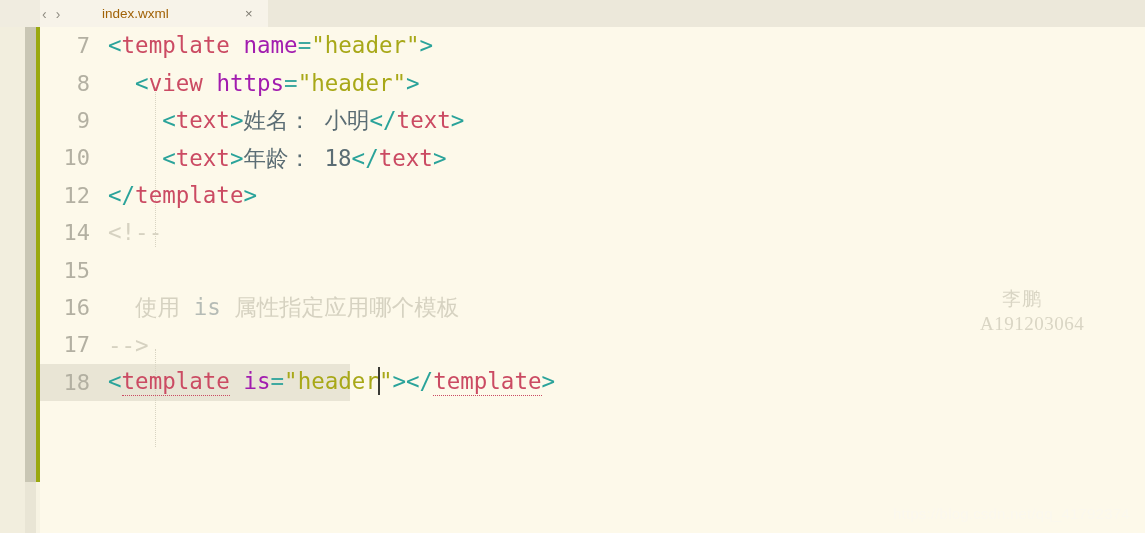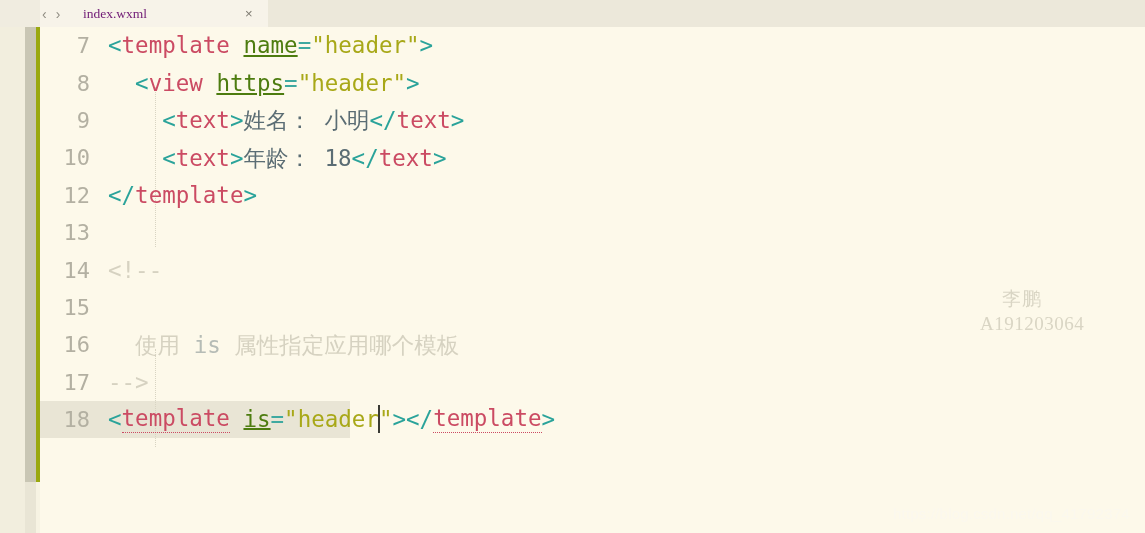--- a/index.html
+++ b/index.html
@@ -30,24 +30,24 @@
     display:flex;align-items:center;gap:9px;
     padding-left:4px;
     z-index:3;
   }
   .chev{
     color:#8f8c82;font-size:14px;line-height:1;
     font-family:"Liberation Sans",sans-serif;
     cursor:pointer;
   }
   #tab-label{
-    position:absolute;left:83px;top:0;height:27px;
+    position:absolute;left:102px;top:0;height:27px;
     display:flex;align-items:center;
-    font-family:Liberation Serif, serif;
-    font-size:13.5px;color:#701a75;white-space:nowrap;
+    font-family:Liberation Sans, sans-serif;
+    font-size:13.5px;color:#a16207;white-space:nowrap;
   }
   #tab-close{
     position:absolute;left:245px;top:0;height:27px;
     display:flex;align-items:center;
     font-family:"Liberation Sans",sans-serif;
     font-size:13px;color:#7d7a70;cursor:pointer;
   }
 
   
   #gutter-cream{
@@ -100,21 +100,21 @@
     position:relative;z-index:2;
     font-size:22.5px;
     line-height:1;
     letter-spacing:0px;
     white-space:pre;
   }
 
   
   .brk{color:#2aa39a;}
   .tag{color:#cb4b63;}
-  .attr{color:#4d7c0f;text-decoration:underline;}
+  .attr{color:#a21caf;}
   .eq{color:#3fa9a0;}
   .val{color:#a8a818;}
   .txt{color:#5b6d74;}
   .num{color:#5b6d74;}
   .cmt{color:#d6d2c1;}
   .cmt-kw{color:#b6bcb6;}
   .tag.squig{
     border-bottom:1px dotted #cb4b63;
     padding-bottom:1px;
   }
@@ -188,21 +188,20 @@
 
 <div id="editor">
   <div class="iguide" id="ig1"></div>
   <div class="iguide" id="ig2"></div>
   <div id="lines-host">
       <div class="line"><div class="lineno">7</div><div class="code"><span class="brk">&lt;</span><span class="tag">template</span><span class="txt"> </span><span class="attr">name</span><span class="eq">=</span><span class="val">"header"</span><span class="brk">&gt;</span></div></div>
       <div class="line"><div class="lineno">8</div><div class="code"><span class="txt">  </span><span class="brk">&lt;</span><span class="tag">view</span><span class="txt"> </span><span class="attr">https</span><span class="eq">=</span><span class="val">"header"</span><span class="brk">&gt;</span></div></div>
       <div class="line"><div class="lineno">9</div><div class="code"><span class="txt">    </span><span class="brk">&lt;</span><span class="tag">text</span><span class="brk">&gt;</span><span class="txt">姓名： 小明</span><span class="brk">&lt;/</span><span class="tag">text</span><span class="brk">&gt;</span></div></div>
       <div class="line"><div class="lineno">10</div><div class="code"><span class="txt">    </span><span class="brk">&lt;</span><span class="tag">text</span><span class="brk">&gt;</span><span class="txt">年龄： </span><span class="num">18</span><span class="brk">&lt;/</span><span class="tag">text</span><span class="brk">&gt;</span></div></div>
       <div class="line"><div class="lineno">12</div><div class="code"><span class="brk">&lt;/</span><span class="tag">template</span><span class="brk">&gt;</span></div></div>
-      <div class="line"><div class="lineno">13</div><div class="code"></div></div>
       <div class="line"><div class="lineno">14</div><div class="code"><span class="cmt">&lt;!--</span></div></div>
       <div class="line"><div class="lineno">15</div></div>
       <div class="line"><div class="lineno">16</div><div class="code"><span class="cmt">  使用 </span><span class="cmt-kw">is</span><span class="cmt"> 属性指定应用哪个模板</span></div></div>
       <div class="line"><div class="lineno">17</div><div class="code"><span class="cmt">--&gt;</span></div></div>
       <div class="line current"><div class="lnbg"></div><div class="lineno">18</div><div class="code"><span class="brk">&lt;</span><span class="tag squig">template</span><span class="txt"> </span><span class="attr">is</span><span class="eq">=</span><span class="val">"header</span><span id="caret"></span><span class="val">"</span><span class="brk">&gt;</span><span class="brk">&lt;/</span><span class="tag squig">template</span><span class="brk">&gt;</span></div></div>
     </div>
 </div>
 
 <div id="wm-name">李鹏</div>
 <div id="wm-id">A191203064</div>

